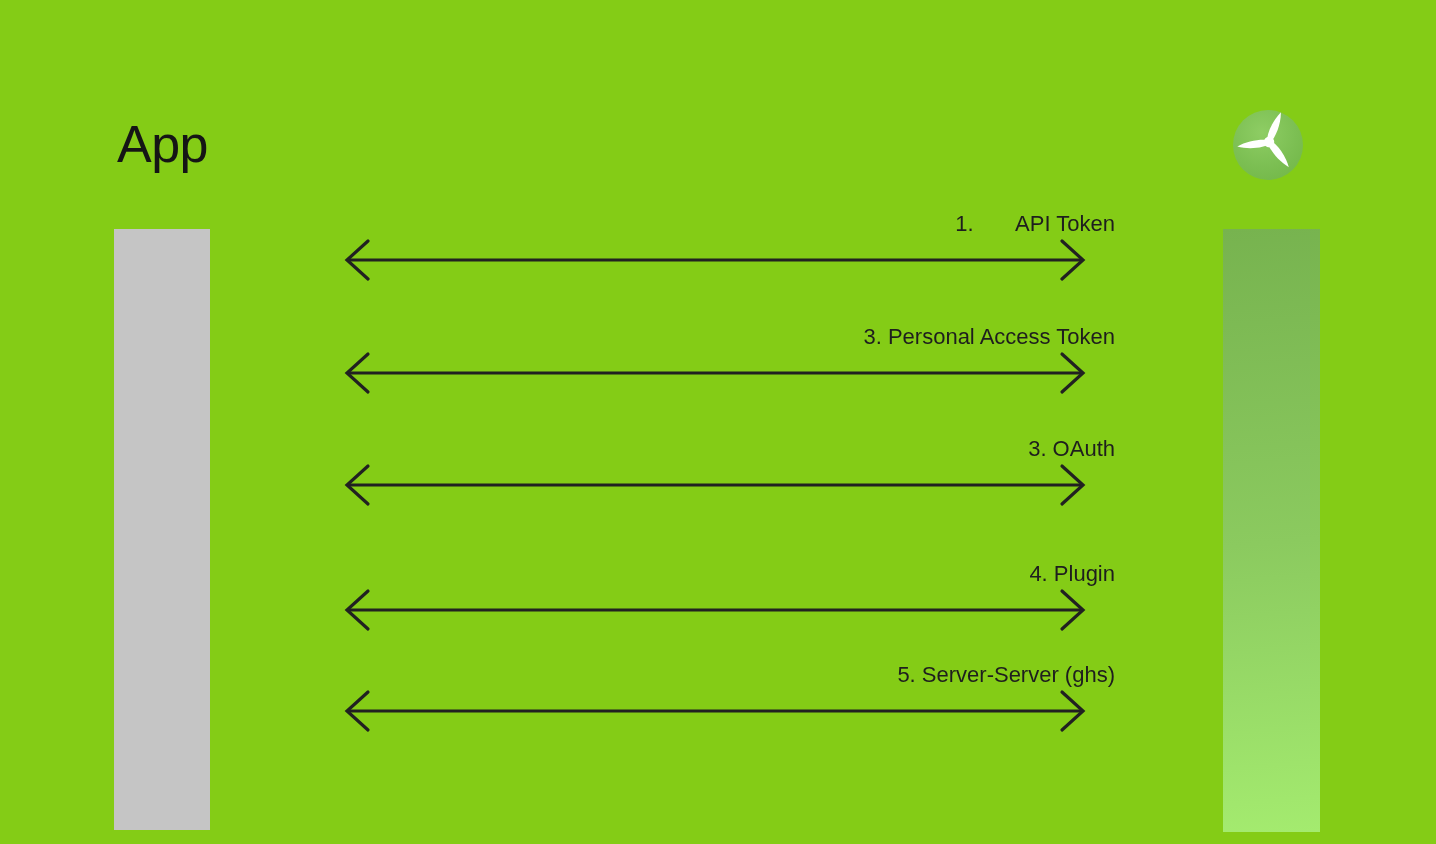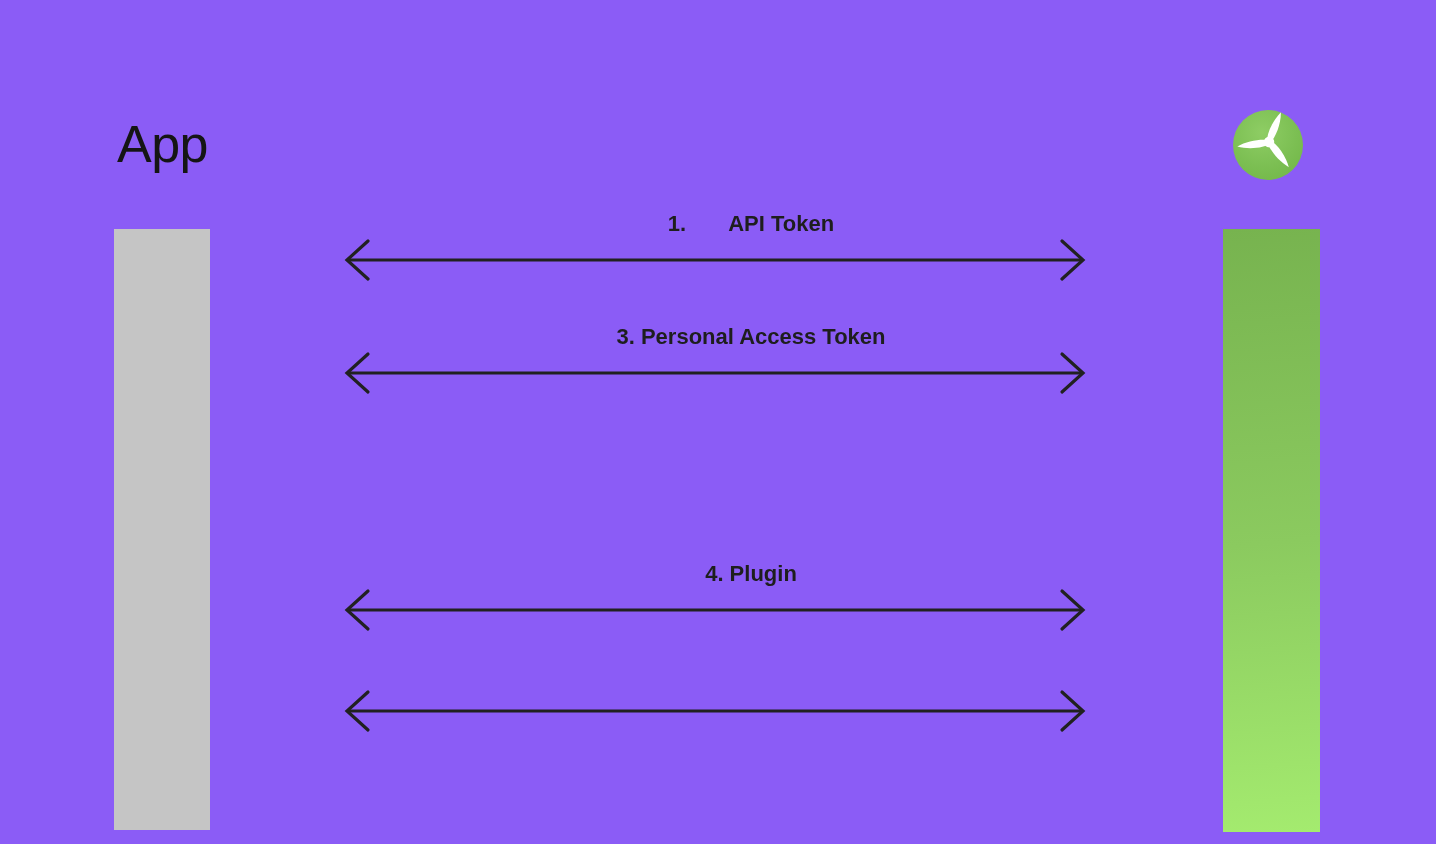--- a/index.html
+++ b/index.html
@@ -1,20 +1,20 @@
 <!DOCTYPE html>
 <html><head>
 <meta charset="utf-8">
 <style>
   html, body { margin: 0; padding: 0; background: #ffffff; }
   .canvas {
     position: relative;
     width: 1436px;
     height: 844px;
-    background: #8b5cf6;
+    background: #84cc16;
     overflow: hidden;
     font-family: "Liberation Sans", "DejaVu Sans", sans-serif;
   }
 
   .app-title {
     position: absolute;
     left: 117px;
     top: 116px;
     font-size: 52px;
     font-weight: 400;
@@ -49,29 +49,29 @@
   }
 
   .msg {
     position: absolute;
     left: 343px;
     width: 744px;
     height: 72px;
   }
   .msg .label {
     position: absolute;
-    left: 8px;
+    left: 0;
     top: 0;
     width: 100%;
     height: 28px;
     line-height: 28px;
-    text-align: center;
+    text-align: right;
     transform: translateX(28px);
     font-size: 22px;
-    font-weight: 700;
+    font-weight: 400;
     color: #1e1e1e;
     white-space: pre;
   }
   .msg svg.arrow {
     position: absolute;
     left: 0;
     top: 28px;
     display: block;
   }
   .msg-1 { top: 210px; }
@@ -129,31 +129,40 @@
 
   <div class="msg msg-2">
     <div class="label">3. Personal Access Token</div>
     <svg class="arrow" width="744" height="44" viewBox="0 0 744 44" aria-hidden="true">
       <line x1="5" y1="22" x2="739" y2="22"></line>
       <polyline points="25,3 4,22 25,41"></polyline>
       <polyline points="719,3 740,22 719,41"></polyline>
     </svg>
   </div>
 
+  <div class="msg msg-3">
+    <div class="label">3. OAuth</div>
+    <svg class="arrow" width="744" height="44" viewBox="0 0 744 44" aria-hidden="true">
+      <line x1="5" y1="22" x2="739" y2="22"></line>
+      <polyline points="25,3 4,22 25,41"></polyline>
+      <polyline points="719,3 740,22 719,41"></polyline>
+    </svg>
+  </div>
 
   <div class="msg msg-4">
     <div class="label">4. Plugin</div>
     <svg class="arrow" width="744" height="44" viewBox="0 0 744 44" aria-hidden="true">
       <line x1="5" y1="22" x2="739" y2="22"></line>
       <polyline points="25,3 4,22 25,41"></polyline>
       <polyline points="719,3 740,22 719,41"></polyline>
     </svg>
   </div>
 
   <div class="msg msg-5">
+    <div class="label">5. Server-Server (ghs)</div>
     <svg class="arrow" width="744" height="44" viewBox="0 0 744 44" aria-hidden="true">
       <line x1="5" y1="22" x2="739" y2="22"></line>
       <polyline points="25,3 4,22 25,41"></polyline>
       <polyline points="719,3 740,22 719,41"></polyline>
     </svg>
   </div>
 
 </div>
 
 </body></html>

